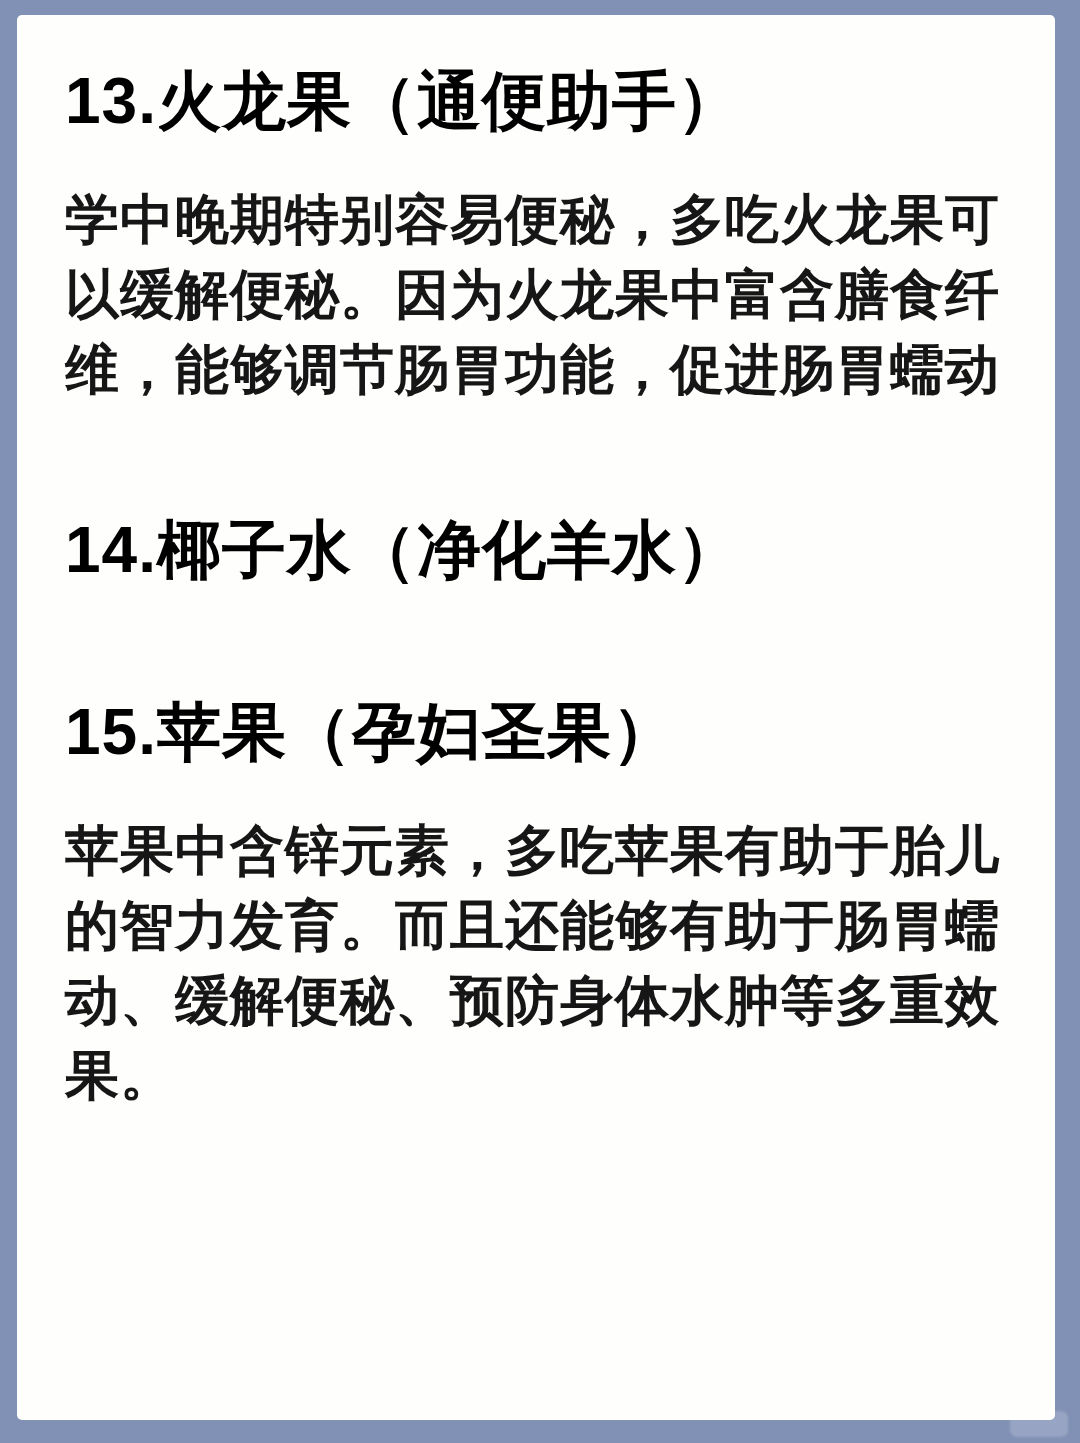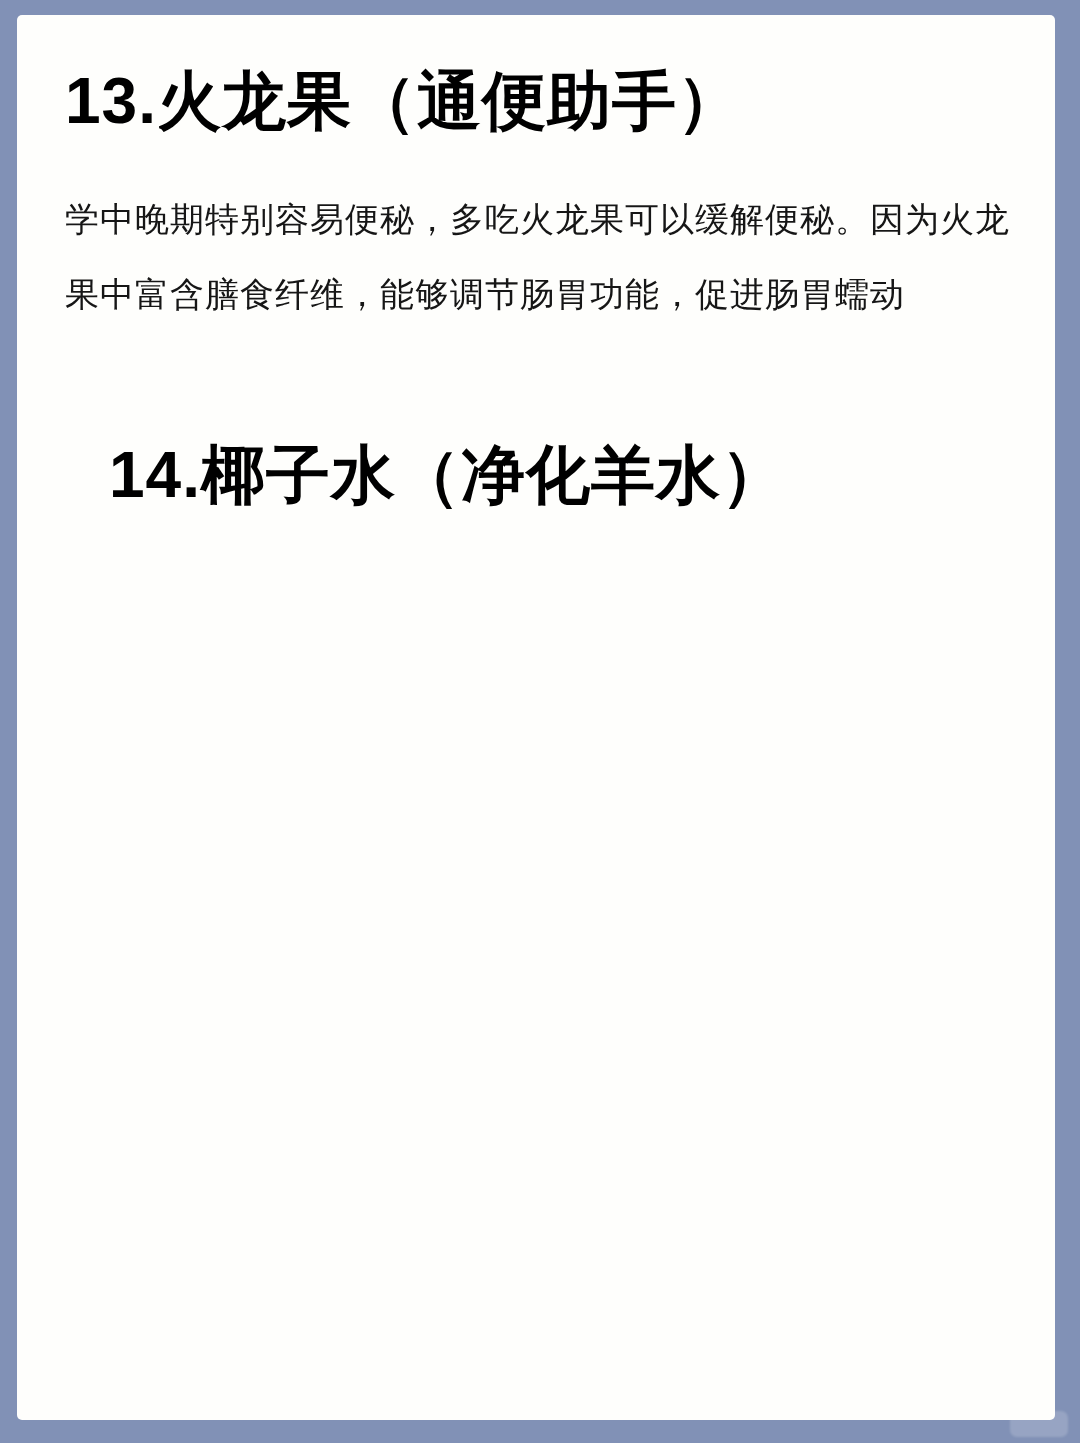--- a/index.html
+++ b/index.html
@@ -23,37 +23,37 @@
     top: 15px;
     right: 25px;
     bottom: 23px;
     background: var(--card);
     border-radius: 5px;
   }
   .content {
     padding: 0 30px 0 48px;
   }
   .section { margin: 0; }
-  .section + .section { margin-top: 105px; margin-left: 44px; }
+  .section + .section { margin-top: 105px; }
   .heading {
     margin: 0;
     font-size: 64px;
     line-height: 77px;
     font-weight: 700;
     letter-spacing: 1px;
     color: #000000;
     white-space: nowrap;
   }
   .section:first-child .heading { padding-top: 48px; }
   .body-text {
     margin: 42px 0 0 0;
     width: 952px;
-    font-size: 34px;
+    font-size: 54px;
     line-height: 75px;
-    font-weight: 400;
+    font-weight: 700;
     letter-spacing: 1px;
     color: var(--ink);
     line-break: anywhere;
     word-break: break-all;
   }
   .watermark {
     position: absolute;
     right: 12px;
     bottom: 6px;
     width: 58px;
@@ -71,17 +71,21 @@
 
     <div class="section">
       <h2 class="heading">13.火龙果（通便助手）</h2>
       <p class="body-text">学中晚期特别容易便秘，多吃火龙果可以缓解便秘。因为火龙果中富含膳食纤维，能够调节肠胃功能，促进肠胃蠕动</p>
     </div>
 
     <div class="section">
       <h2 class="heading">14.椰子水（净化羊水）</h2>
     </div>
 
+    <div class="section">
+      <h2 class="heading">15.苹果（孕妇圣果）</h2>
+      <p class="body-text">苹果中含锌元素，多吃苹果有助于胎儿的智力发育。而且还能够有助于肠胃蠕动、缓解便秘、预防身体水肿等多重效果。</p>
+    </div>
 
   </div>
 </div>
 
 <div class="watermark"></div>
 
 </body></html>

